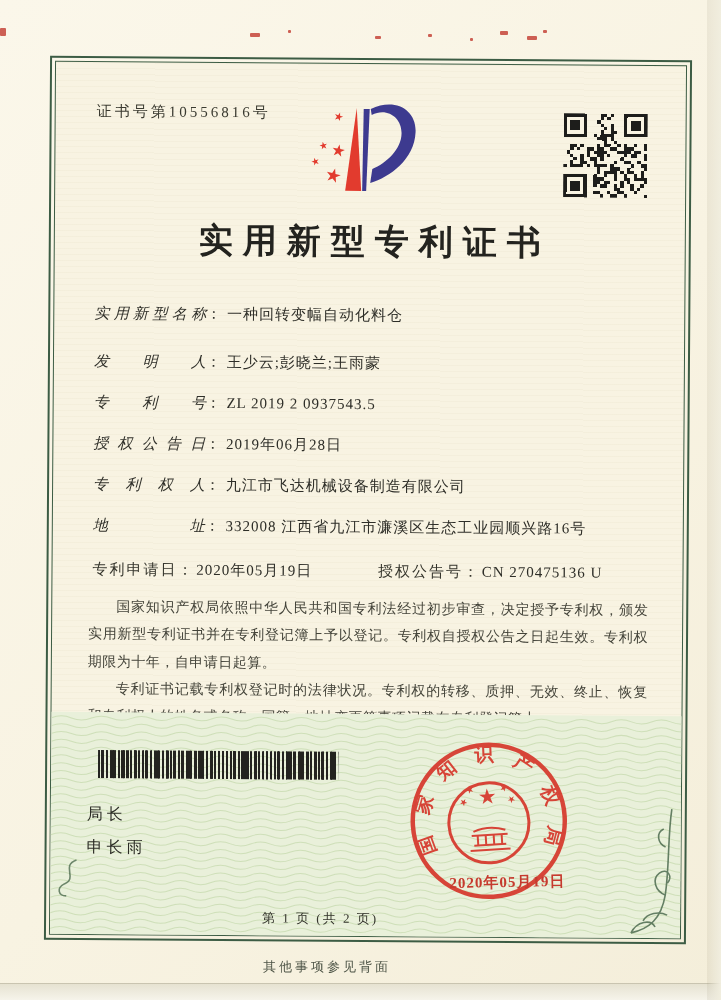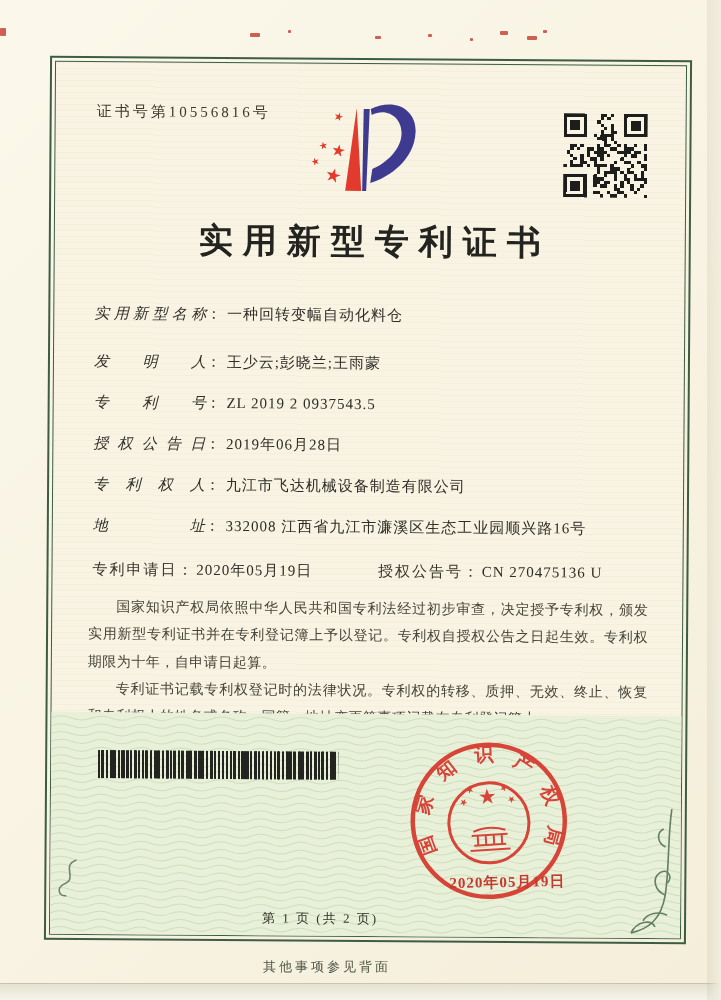--- a/index.html
+++ b/index.html
@@ -355,20 +355,24 @@
           <path d="M0 4 q 10 -4 20 0 t 20 0 t 20 0 t 20 0 t 20 0 t 20 0 t 20 0 t 20 0 t 20 0 t 20 0 t 20 0 t 20 0 t 20 0 t 20 0 t 20 0 t 20 0 t 20 0 t 20 0 t 20 0 t 20 0 t 20 0 t 20 0 t 20 0 t 20 0 t 20 0 t 20 0 t 20 0 t 20 0 t 20 0 t 20 0 t 20 0 t 20 0 t 20 0" transform="translate(0 181.4)" fill="none" stroke="#c6d9ae" stroke-width="1" opacity=".75"></path>
           <path d="M0 4 q 10 -4 20 0 t 20 0 t 20 0 t 20 0 t 20 0 t 20 0 t 20 0 t 20 0 t 20 0 t 20 0 t 20 0 t 20 0 t 20 0 t 20 0 t 20 0 t 20 0 t 20 0 t 20 0 t 20 0 t 20 0 t 20 0 t 20 0 t 20 0 t 20 0 t 20 0 t 20 0 t 20 0 t 20 0 t 20 0 t 20 0 t 20 0 t 20 0 t 20 0" transform="translate(0 189.2)" fill="none" stroke="#c6d9ae" stroke-width="1" opacity=".75"></path>
           <path d="M0 4 q 10 -4 20 0 t 20 0 t 20 0 t 20 0 t 20 0 t 20 0 t 20 0 t 20 0 t 20 0 t 20 0 t 20 0 t 20 0 t 20 0 t 20 0 t 20 0 t 20 0 t 20 0 t 20 0 t 20 0 t 20 0 t 20 0 t 20 0 t 20 0 t 20 0 t 20 0 t 20 0 t 20 0 t 20 0 t 20 0 t 20 0 t 20 0 t 20 0 t 20 0" transform="translate(0 197)" fill="none" stroke="#c6d9ae" stroke-width="1" opacity=".75"></path>
           <path d="M0 4 q 10 -4 20 0 t 20 0 t 20 0 t 20 0 t 20 0 t 20 0 t 20 0 t 20 0 t 20 0 t 20 0 t 20 0 t 20 0 t 20 0 t 20 0 t 20 0 t 20 0 t 20 0 t 20 0 t 20 0 t 20 0 t 20 0 t 20 0 t 20 0 t 20 0 t 20 0 t 20 0 t 20 0 t 20 0 t 20 0 t 20 0 t 20 0 t 20 0 t 20 0" transform="translate(0 204.79999999999998)" fill="none" stroke="#c6d9ae" stroke-width="1" opacity=".75"></path>
           <path d="M0 4 q 10 -4 20 0 t 20 0 t 20 0 t 20 0 t 20 0 t 20 0 t 20 0 t 20 0 t 20 0 t 20 0 t 20 0 t 20 0 t 20 0 t 20 0 t 20 0 t 20 0 t 20 0 t 20 0 t 20 0 t 20 0 t 20 0 t 20 0 t 20 0 t 20 0 t 20 0 t 20 0 t 20 0 t 20 0 t 20 0 t 20 0 t 20 0 t 20 0 t 20 0" transform="translate(0 212.6)" fill="none" stroke="#c6d9ae" stroke-width="1" opacity=".75"></path>
           <path d="M0 4 q 10 -4 20 0 t 20 0 t 20 0 t 20 0 t 20 0 t 20 0 t 20 0 t 20 0 t 20 0 t 20 0 t 20 0 t 20 0 t 20 0 t 20 0 t 20 0 t 20 0 t 20 0 t 20 0 t 20 0 t 20 0 t 20 0 t 20 0 t 20 0 t 20 0 t 20 0 t 20 0 t 20 0 t 20 0 t 20 0 t 20 0 t 20 0 t 20 0 t 20 0" transform="translate(0 220.4)" fill="none" stroke="#c6d9ae" stroke-width="1" opacity=".75"></path>
         </svg>
 
       <div class="barcode"></div>
 
+      <div class="director">
+        <div>局长</div>
+        <div class="name">申长雨</div>
+      </div>
 
       
       <svg class="signature" width="225" height="100" viewBox="0 0 225 100">
         </svg>
         <g fill="none" stroke="#26261f" stroke-width="5" stroke-linecap="round" stroke-linejoin="round">
           <path d="M34,22 C56,8 74,20 66,40 C58,60 32,58 32,42 C32,26 56,22 68,32">
           <path d="M50,6 C48,32 46,66 38,94">
           <path d="M108,16 C102,40 98,62 90,80">
           <path d="M94,44 C106,36 118,34 130,40">
           <path d="M112,20 C116,44 122,60 136,72">

